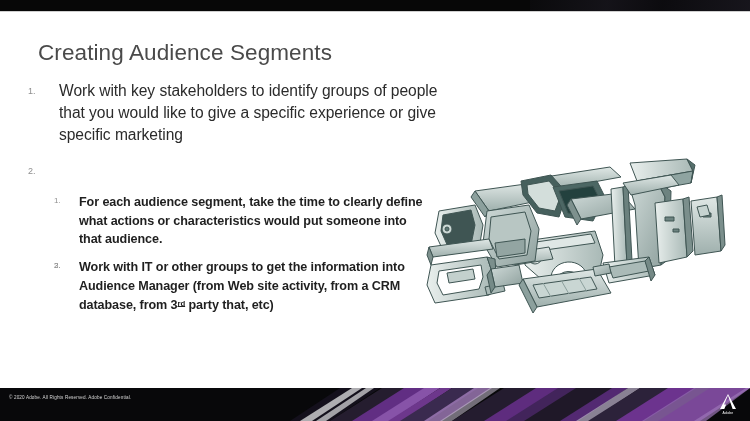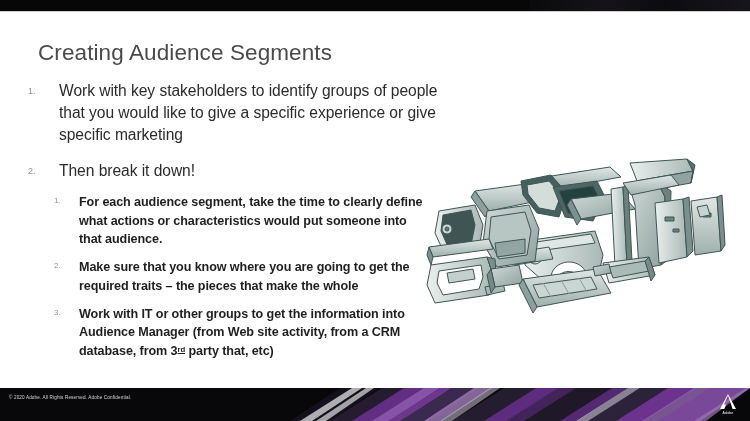--- a/index.html
+++ b/index.html
@@ -177,34 +177,32 @@
     <div class="l1" style="top:68px;">
       <div class="l1-item">
         <span class="l1-num">1.</span>
         <span class="l1-text">Work with key stakeholders to identify groups of people that you would like to give a specific experience or give specific marketing</span>
       </div>
     </div>
 
     <div class="l1" style="top:148px;">
       <div class="l1-item">
         <span class="l1-num">2.</span>
-        <span class="l1-text">Then break it down!</span>
       </div>
     </div>
 
     <div class="l2" style="top:180px;">
 
       <div class="l2-item">
         <span class="l2-num">1.</span>
         <span class="l2-text">For each audience segment, take the time to clearly define what actions or characteristics would put someone into that audience.</span>
       </div>
 
       <div class="l2-item">
         <span class="l2-num">2.</span>
-        <span class="l2-text">Make sure that you know where you are going to get the required traits – the pieces that make the whole</span>
       </div>
 
       <div class="l2-item">
         <span class="l2-num">3.</span>
         <span class="l2-text"><span>Work with IT or other groups to get the information into Audience Manager (from Web site activity, from a CRM database, from 3</span><sup>rd</sup><span> party that, etc)</span></span>
       </div>
 
     </div>
 
     <div class="artwork">

